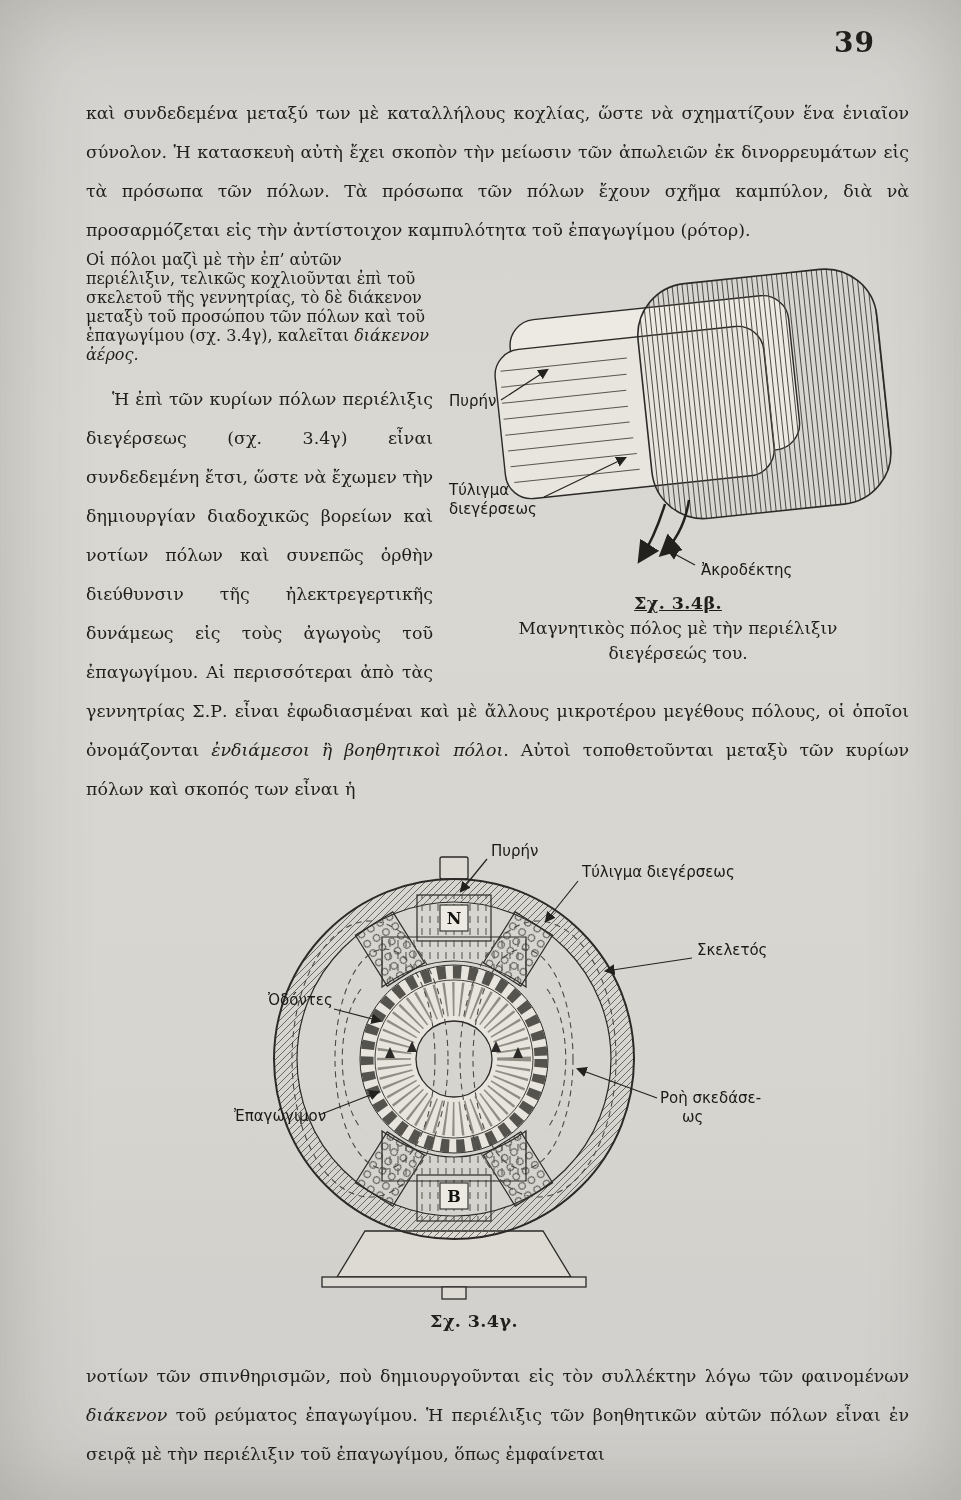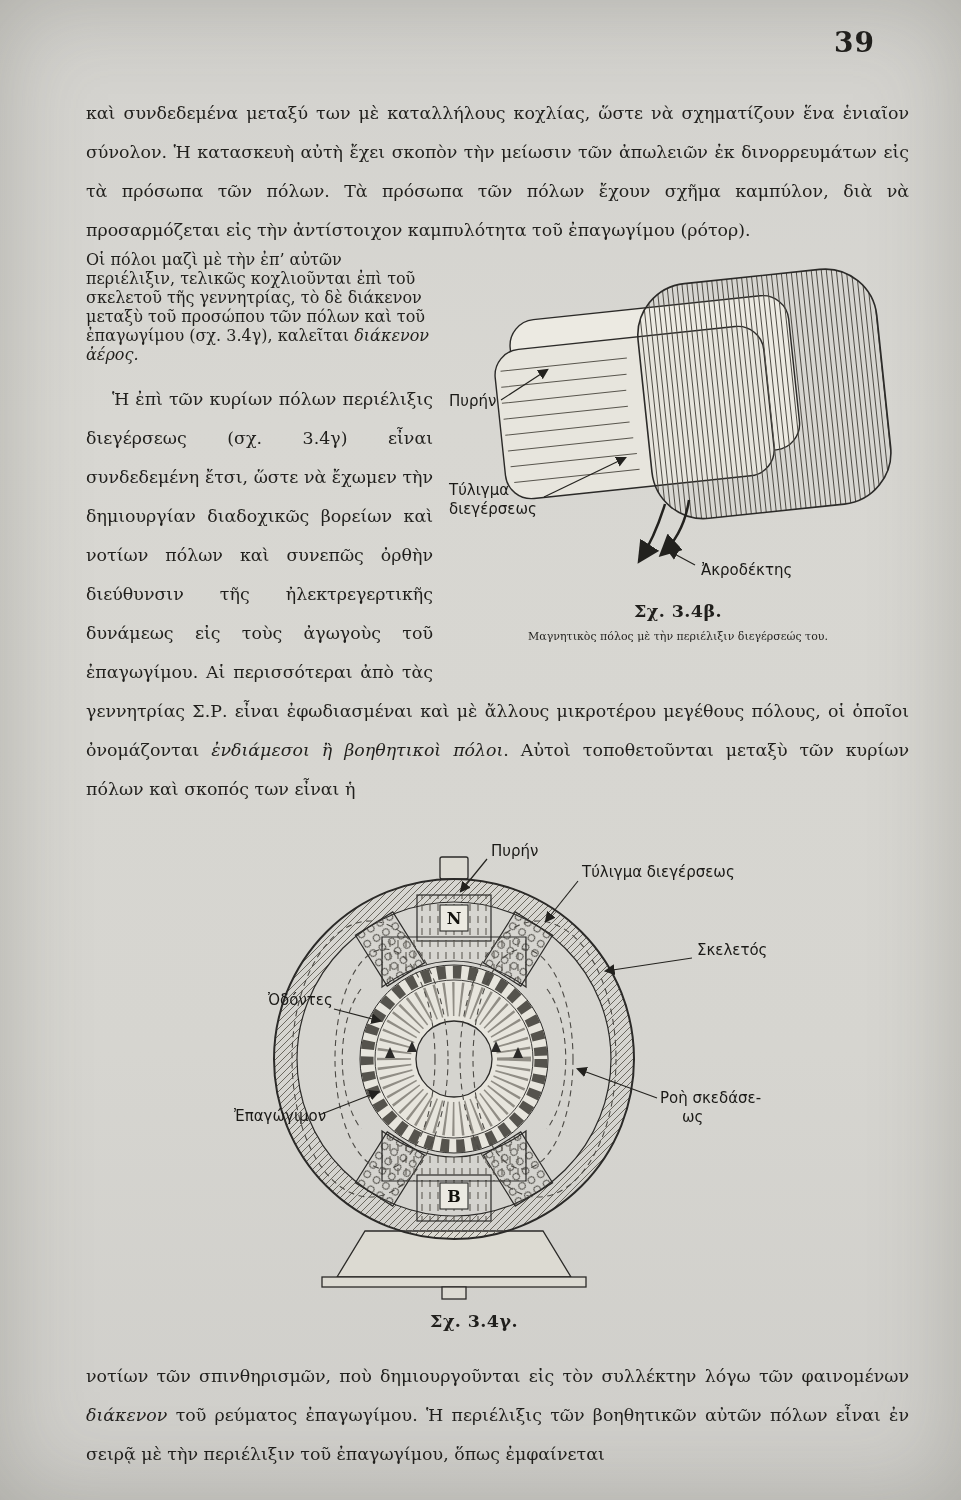--- a/index.html
+++ b/index.html
@@ -15,22 +15,22 @@
   .pagenum { position:absolute; top:26px; right:86px; font-size:28px; letter-spacing:1px; font-weight:bold; }
   .content { position:absolute; left:86px; right:52px; top:94px; }
   .para { margin:0; font-size:17.4px; line-height:39px; text-align:justify; }
   .indent { text-indent:26px; }
   .p3 { margin-top:26px; }
   .it { font-style:italic; }
   figure { margin:0; padding:0; }
   .figb { float:right; width:462px; margin:4px 0 10px 14px; }
   .figb svg { display:block; }
   .cap-title { text-align:center; font-weight:bold; font-size:17.5px; letter-spacing:.4px; }
-  .figb .cap-title { margin-top:12px; }
-  .figb .cap-text { width:372px; margin:3px auto 0; text-align:center; font-size:11px; line-height:25px; }
+  .figb .cap-title { margin-top:4px;text-decoration:underline; }
+  .figb .cap-text { width:372px; margin:3px auto 0; text-align:center; font-size:17px; line-height:25px; }
   .figc { clear:both; width:660px; margin:22px auto 0 58px; }
   .figc svg { display:block; margin:0 auto; }
   .figc .cap-title { margin-top:10px; }
   .figc .cap-text { text-align:center; font-size:16.6px; margin-top:7px; }
   
   .slab  { fill:#eceae2; stroke:#2b2a28; stroke-width:1.4; }
   .slab2 { fill:#e7e5dd; stroke:#2b2a28; stroke-width:1.4; }
   .lam   { stroke:#58554d; stroke-width:1; fill:none; }
   .wire  { stroke:#22211e; stroke-width:2.5; fill:none; }
   .ldr   { stroke:#24231f; stroke-width:1.2; }

